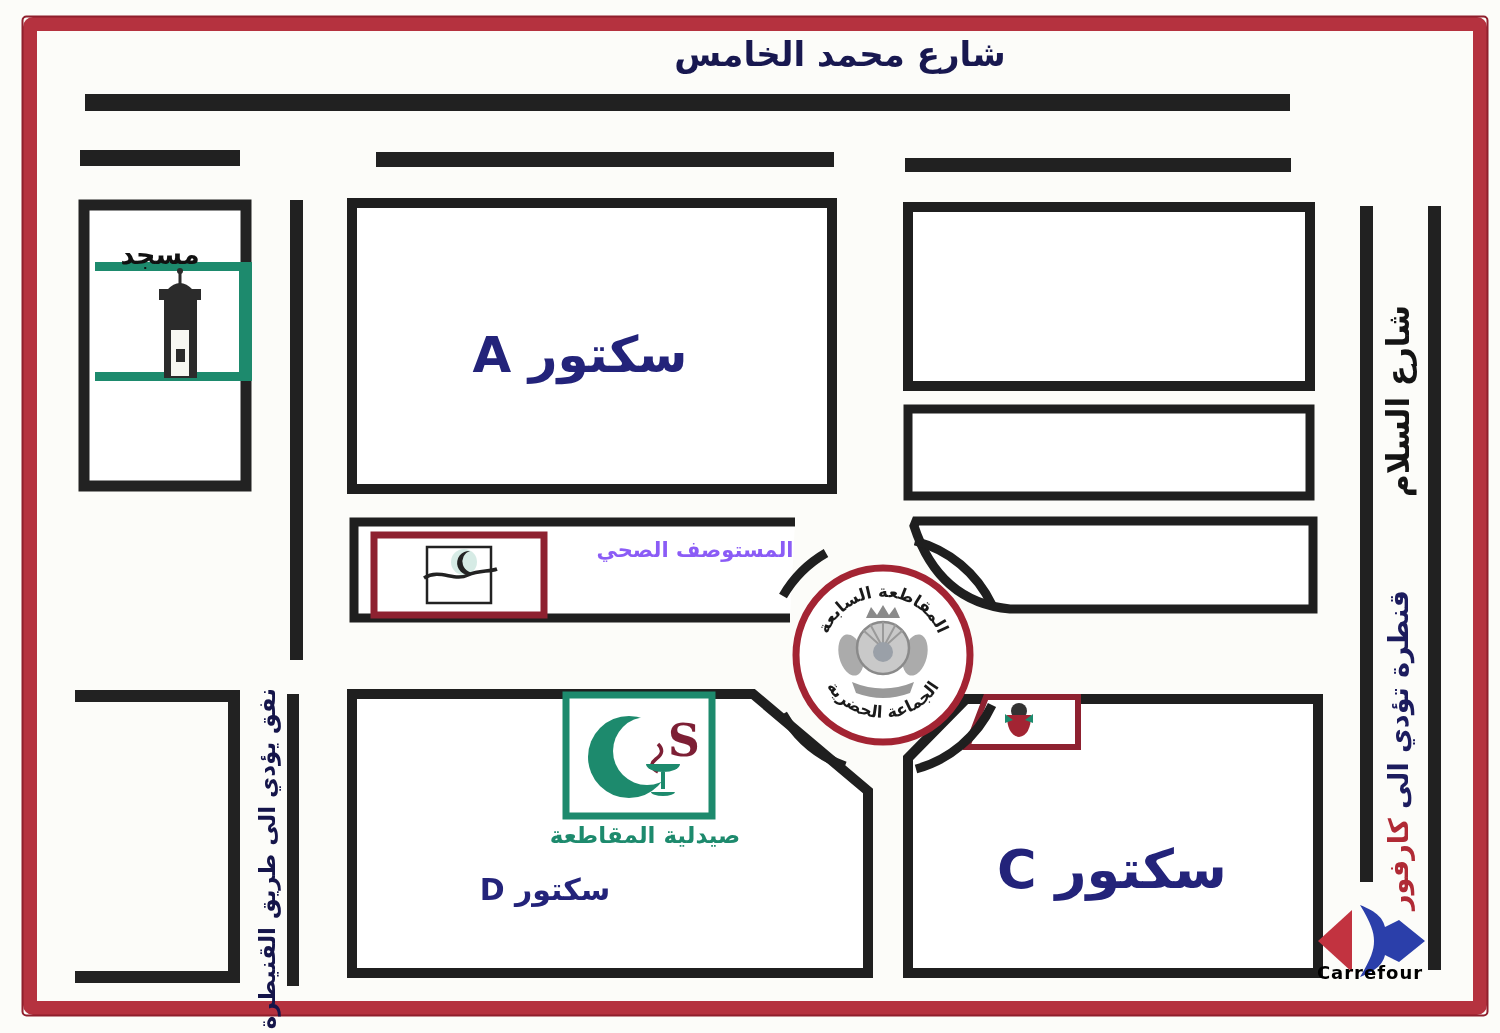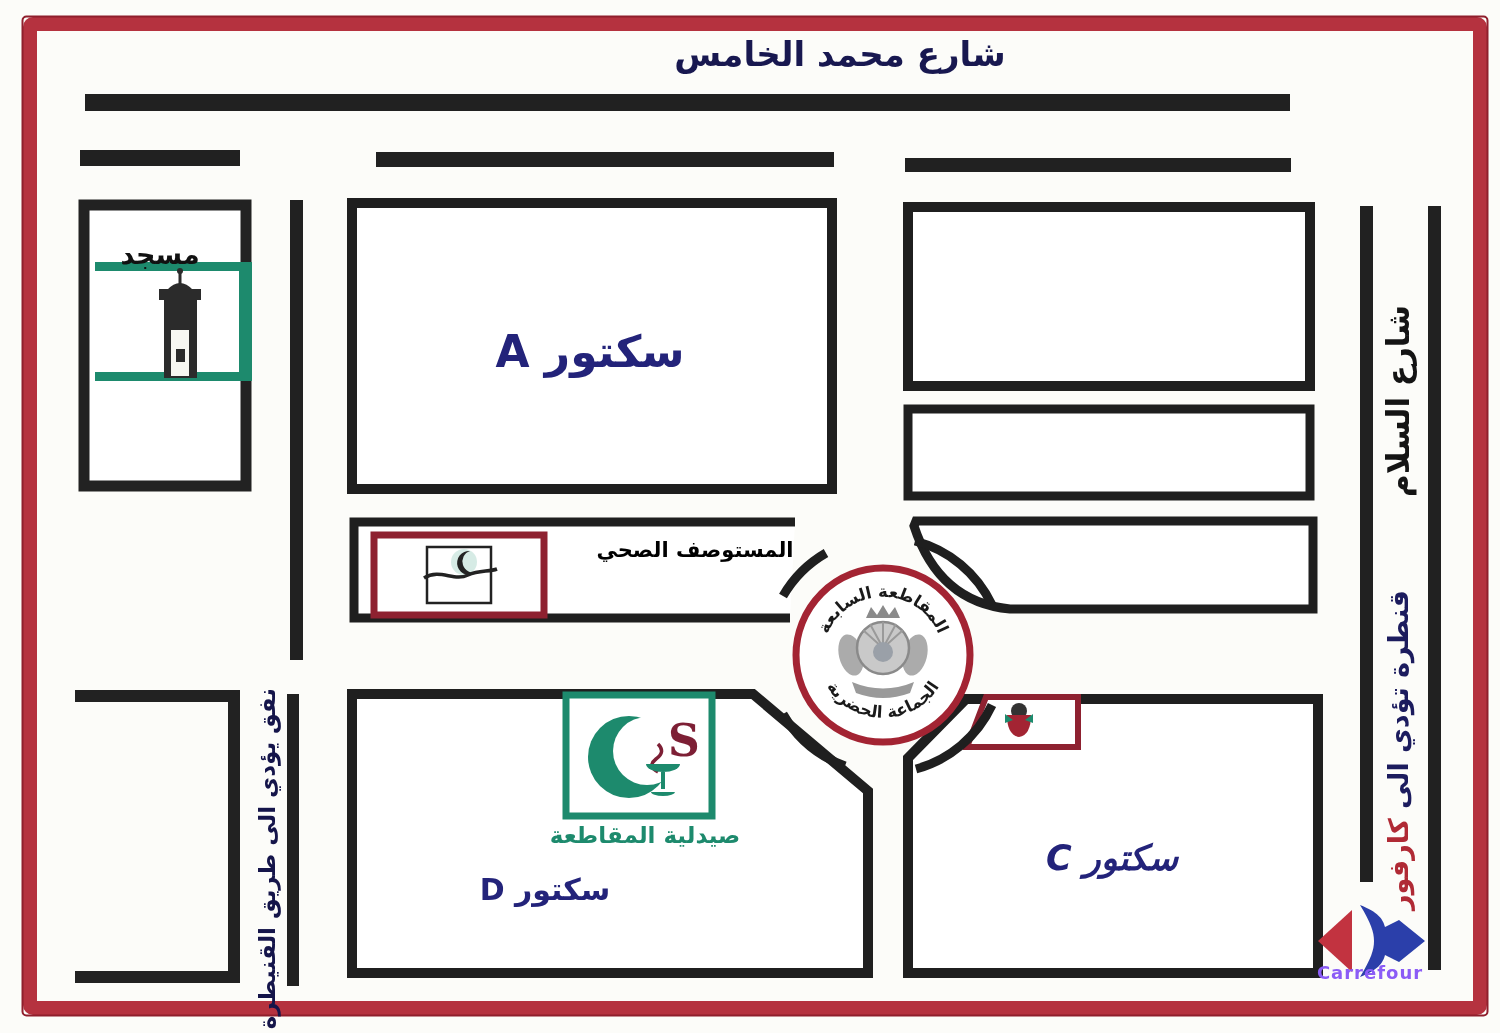--- a/index.html
+++ b/index.html
@@ -1,35 +1,35 @@
 <!DOCTYPE html>
 <html lang="ar"><head>
 <meta charset="utf-8">
 <style>
   html,body{margin:0;padding:0;background:#e8e8e4;}
   #scene{position:relative;width:1500px;height:1033px;background:#fcfcf9;overflow:hidden;
          font-family:"DejaVu Sans",sans-serif;}
   #mapsvg{position:absolute;left:0;top:0;}
   .lbl{position:absolute;color:#23237a;font-weight:bold;text-align:center;white-space:nowrap;}
   .title{left:540px;top:34px;width:600px;font-size:34px;color:#181850;letter-spacing:1px;}
-  .sectorA{left:430px;top:326px;width:320px;font-size:44px;text-align:center;}
+  .sectorA{left:420px;top:326px;width:320px;font-size:50px;text-align:center;}
   .sectorD{left:385px;top:872px;width:320px;font-size:30px;}
-  .sectorC{left:952px;top:838px;width:320px;font-size:35px;font-style:italic;}
+  .sectorC{left:952px;top:838px;width:320px;font-size:54px;}
   .mosque{left:105px;top:211px;width:110px;font-size:27px;color:#111;margin-top:28px;}
-  .health{left:580px;top:534px;width:230px;font-size:21px;color:#000000;line-height:1.55;white-space:normal;}
+  .health{left:580px;top:534px;width:230px;font-size:21px;color:#8b5cf6;line-height:1.55;white-space:normal;}
   .health .l2{font-size:20px;}
   .pharm{left:540px;top:822px;width:210px;font-size:23px;color:#1d8a6d;}
   .vtext{position:absolute;transform:rotate(-90deg);transform-origin:center;color:#141414;
          font-weight:bold;text-align:center;white-space:nowrap;}
   .vsalam{left:1243px;top:383px;width:310px;height:36px;font-size:31px;line-height:36px;}
   .vbridge{left:1206px;top:733px;width:385px;height:34px;font-size:27px;line-height:34px;color:#1c1c5e;}
   .vbridge .dest{color:#b02a35;}
   .vtunnel{left:117px;top:822px;width:300px;height:32px;font-size:23px;line-height:32px;color:#15154a;}
   .carrefour-word{position:absolute;left:1310px;top:962px;width:120px;text-align:center;
-                  font-size:18px;font-weight:bold;color:#8b5cf6;letter-spacing:1px;}
+                  font-size:18px;font-weight:bold;color:#000000;letter-spacing:1px;}
 </style>
 </head>
 <body>
 
 <div id="scene">
 
   <svg id="mapsvg" width="1500" height="1033" viewBox="0 0 1500 1033">
 
     <rect x="30" y="24" width="1450" height="984" rx="3" fill="none" stroke="#b5323f" stroke-width="14"></rect>
     <rect x="22.5" y="16.5" width="1465" height="999" rx="4" fill="none" stroke="#8f1f2d" stroke-width="2"></rect>

